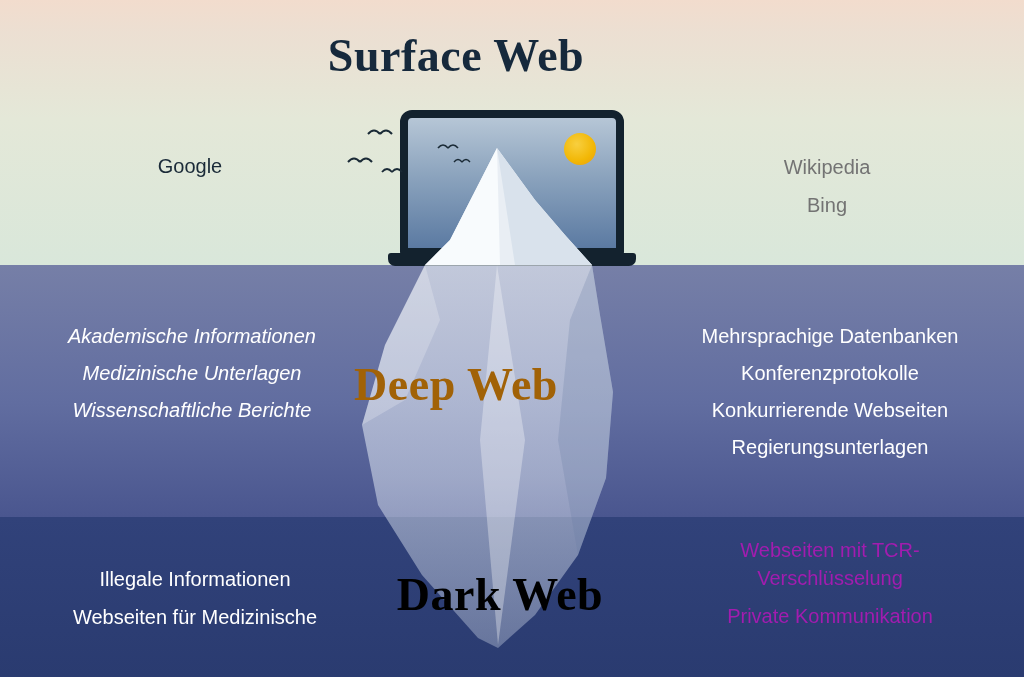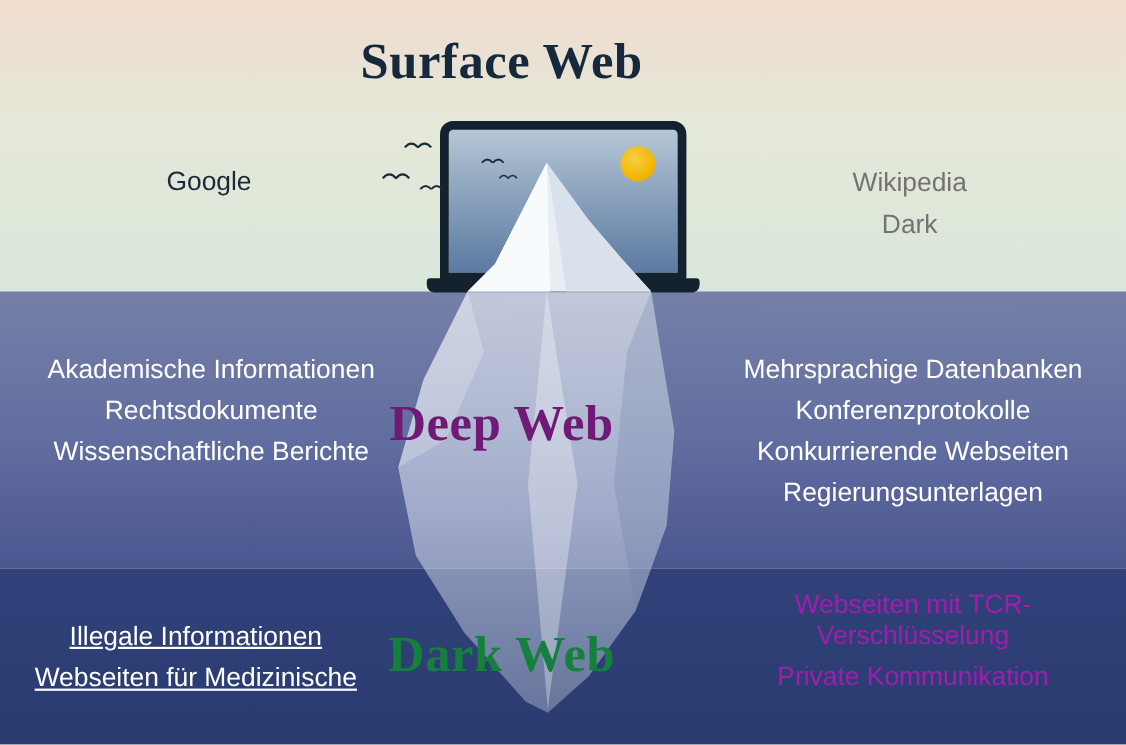--- a/index.html
+++ b/index.html
@@ -24,28 +24,28 @@
   .sun{position:absolute;right:20px;top:15px;width:32px;height:32px;border-radius:50%;
     background:radial-gradient(circle at 40% 35%,#f8cf3f 0%,#f2b705 60%,#e89c12 100%);}
   .birds-out{position:absolute;left:342px;top:118px;z-index:2;}
   .birds-in{position:absolute;left:26px;top:18px;}
   
   .iceberg{position:absolute;left:330px;top:140px;z-index:3;}
   
   .big-title{position:absolute;left:0;width:912px;text-align:center;z-index:5;
     font-family:"Liberation Serif","DejaVu Serif",serif;font-weight:bold;font-size:46px;line-height:54px;}
   .t-surface{top:29px;color:#16293c;letter-spacing:.5px;}
-  .t-deep{top:358px;color:#701a75;letter-spacing:.5px;}
-  .t-dark{top:568px;color:#15803d;letter-spacing:.5px;}
-  .label-col{position:absolute;text-align:center;z-index:5;font-size:24px;}
+  .t-deep{top:358px;color:#a16207;letter-spacing:.5px;}
+  .t-dark{top:568px;color:#000000;letter-spacing:.5px;padding-left:44px;}
+  .label-col{position:absolute;text-align:center;z-index:5;font-size:20px;}
   .col-surface-left{left:40px;top:147px;width:300px;color:#1a2a38;line-height:38px;}
   .col-surface-right{left:677px;top:148px;width:300px;color:#737373;line-height:38px;}
-  .col-deep-left{left:18px;top:318px;width:348px;color:#ffffff;line-height:37px;}
+  .col-deep-left{left:18px;top:318px;width:348px;color:#ffffff;line-height:37px;font-style:italic;}
   .col-deep-right{left:658px;top:318px;width:344px;color:#ffffff;line-height:37px;}
-  .col-dark-left{left:13px;top:560px;width:330px;color:#ffffff;line-height:38px;text-decoration:underline;}
+  .col-dark-left{left:30px;top:560px;width:330px;color:#ffffff;line-height:38px;}
   .col-dark-right{left:690px;top:536px;width:280px;color:#a21caf;line-height:28px;}
   .col-dark-right .line{margin-bottom:10px;}
 </style>
 </head>
 <body>
 
 <div id="canvas">
 
   <div class="band band-surface"></div>
   <div class="band band-deep"></div>
@@ -87,26 +87,26 @@
 
   <div class="big-title t-surface">Surface Web</div>
   <div class="big-title t-deep">Deep Web</div>
   <div class="big-title t-dark">Dark Web</div>
 
   <div class="label-col col-surface-left">
     <div class="line">Google</div>
   </div>
   <div class="label-col col-surface-right">
     <div class="line">Wikipedia</div>
-    <div class="line">Dark</div>
+    <div class="line">Bing</div>
   </div>
 
   <div class="label-col col-deep-left">
     <div class="line">Akademische Informationen</div>
-    <div class="line">Rechtsdokumente</div>
+    <div class="line">Medizinische Unterlagen</div>
     <div class="line">Wissenschaftliche Berichte</div>
   </div>
   <div class="label-col col-deep-right">
     <div class="line">Mehrsprachige Datenbanken</div>
     <div class="line">Konferenzprotokolle</div>
     <div class="line">Konkurrierende Webseiten</div>
     <div class="line">Regierungsunterlagen</div>
   </div>
 
   <div class="label-col col-dark-left">

